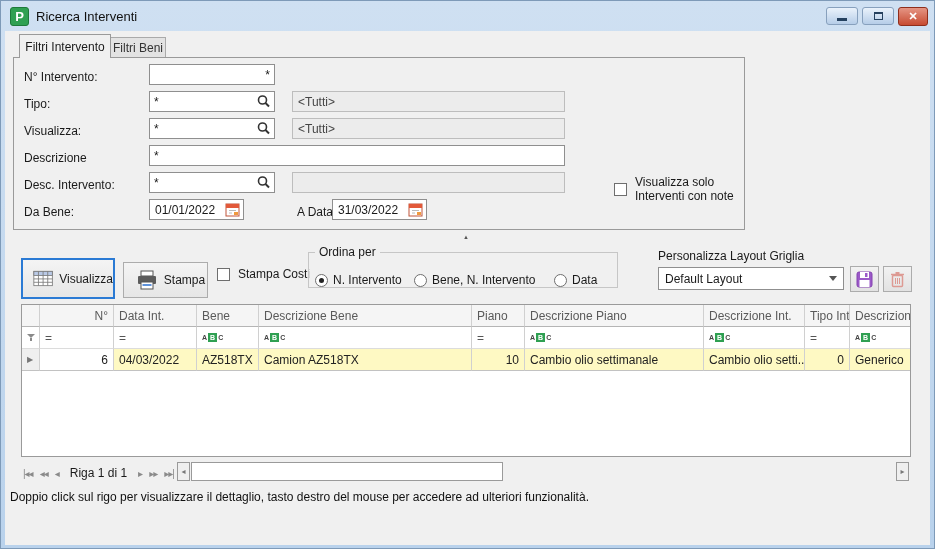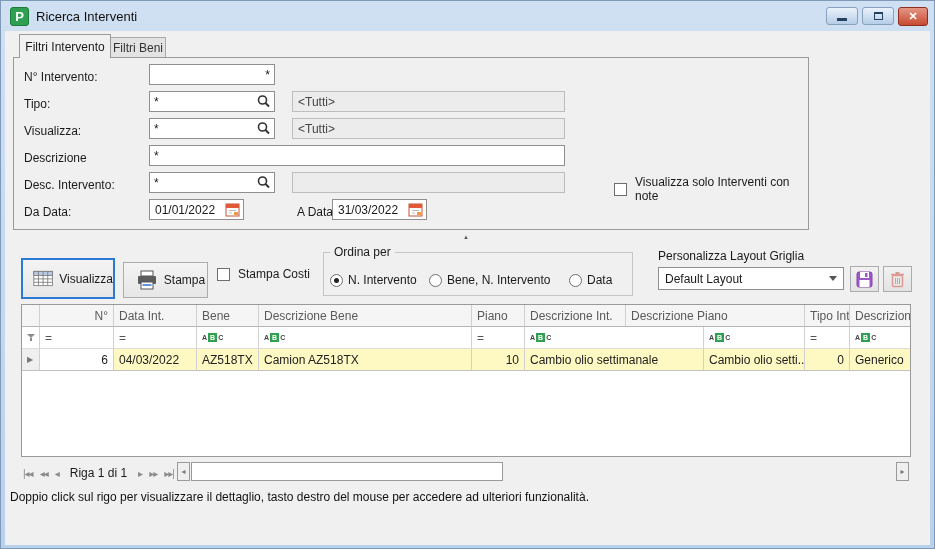--- a/index.html
+++ b/index.html
@@ -16,21 +16,21 @@
   .winbtn.close { width:30px; height:19px; background:linear-gradient(#e59584,#c74b32); border-color:#8f2e1c;
                   color:#fff; font-weight:bold; font-size:11px; }
   .glyph-min { width:10px; height:3px; background:#25415f; margin-top:6px; }
   .glyph-max { width:9px; height:8px; border:1px solid #25415f; border-top:2px solid #25415f; background:transparent; }
   .content { position:absolute; left:4px; top:30px; width:925px; height:514px; background:#f0f0f0; }
 
   .tab { position:absolute; border:1px solid #9a9a9a; border-bottom:none; display:flex; align-items:center;
          justify-content:center; cursor:pointer; }
   .tab.active { left:14px; top:3px; width:92px; height:24px; background:#f0f0f0; z-index:3; }
   .tab.inactive { left:105px; top:6px; width:56px; height:21px; background:#e3e3e3; border-color:#aaa; color:#333; }
-  .panel { position:absolute; left:8px; top:26px; width:796px; height:173px; border:1px solid #9a9a9a; background:#f0f0f0; z-index:2; }
+  .panel { position:absolute; left:8px; top:26px; width:732px; height:173px; border:1px solid #9a9a9a; background:#f0f0f0; z-index:2; }
 
   .flabel { position:absolute; color:#1a1a1a; }
   .tbox { position:absolute; height:21px; border:1px solid #8f8f8f; background:#fff; display:flex; align-items:center; }
   .tbox input { border:none; outline:none; background:transparent; width:100%; height:100%; padding:0 4px;
                 font:inherit; color:#1a1a1a; }
   .tbox input.right { text-align:right; }
   .dispbox { position:absolute; height:21px; border:1px solid #bdbdbd; background:#ececec; color:#444;
              display:flex; align-items:center; padding:0 5px; }
   .lens { width:16px; height:16px; margin-right:2px; flex:none; }
   .datebox { position:absolute; height:21px; border:1px solid #8f8f8f; background:#fff; display:flex;
@@ -152,21 +152,21 @@
             <line x1="9.5" y1="9" x2="13" y2="12.5" stroke="#333" stroke-width="2"></line>
           </svg>
       </div>
       <div class="dispbox" style="left:278px;top:114px;width:273px"></div>
 
       <div class="cbrow" style="left:600px;top:117px">
         <span class="cb"></span>
         <span>Visualizza solo Interventi con note</span>
       </div>
 
-      <div class="flabel" style="left:10px;top:147px">Da Data:</div>
+      <div class="flabel" style="left:10px;top:147px">Da Bene:</div>
       <div class="datebox" style="left:135px;top:141px;width:95px">
         <span>01/01/2022</span>
         <svg width="15" height="15" viewBox="0 0 15 15">
             <rect x="1" y="2" width="13" height="12" fill="#fff" stroke="#c0543a"></rect>
             <rect x="1" y="2" width="13" height="4" fill="#e2593a"></rect>
             <rect x="9" y="10" width="4" height="3" fill="#f09a3e"></rect>
             <line x1="4" y1="8.5" x2="11" y2="8.5" stroke="#bbb"></line>
             <line x1="4" y1="11" x2="7" y2="11" stroke="#bbb"></line>
           </svg>
       </div>
@@ -206,21 +206,21 @@
           <line x1="6.5" y1="15" x2="15.5" y2="15" stroke="#2a6fd0" stroke-width="1.5"></line>
         </svg>
       <span>Stampa</span>
     </div>
 
     <div class="cbrow" style="left:212px;top:236px">
       <span class="cb"></span>
       <span>Stampa Costi</span>
     </div>
 
-    <div class="groupbox" style="left:318px;top:221px;width:310px;height:44px">
+    <div class="groupbox" style="left:303px;top:221px;width:310px;height:36px">
       <span class="grouplabel">Ordina per</span>
       <div class="radio selected" style="left:6px;top:20px">
         <span class="rdot"></span>
         <span>N. Intervento</span>
       </div>
       <div class="radio" style="left:105px;top:20px">
         <span class="rdot"></span>
         <span>Bene, N. Intervento</span>
       </div>
       <div class="radio" style="left:245px;top:20px">
@@ -254,22 +254,22 @@
     </div>
 
     <div class="grid">
       <div class="grow ghead">
         <div class="gcell w-ind"></div>
         <div class="gcell w-n num">N°</div>
         <div class="gcell w-dt">Data Int.</div>
         <div class="gcell w-be">Bene</div>
         <div class="gcell w-db">Descrizione Bene</div>
         <div class="gcell w-pi">Piano</div>
+        <div class="gcell w-dp">Descrizione Piano</div>
         <div class="gcell w-di">Descrizione Int.</div>
-        <div class="gcell w-dp">Descrizione Piano</div>
         <div class="gcell w-ti">Tipo Int.</div>
         <div class="gcell w-dtp">Descrizione T</div>
       </div>
       <div class="grow gfilter">
         <div class="gcell w-ind">
           <span class="funnel">
               <span class="tri"></span>
               <span class="stem"></span>
             </span>
         </div>

